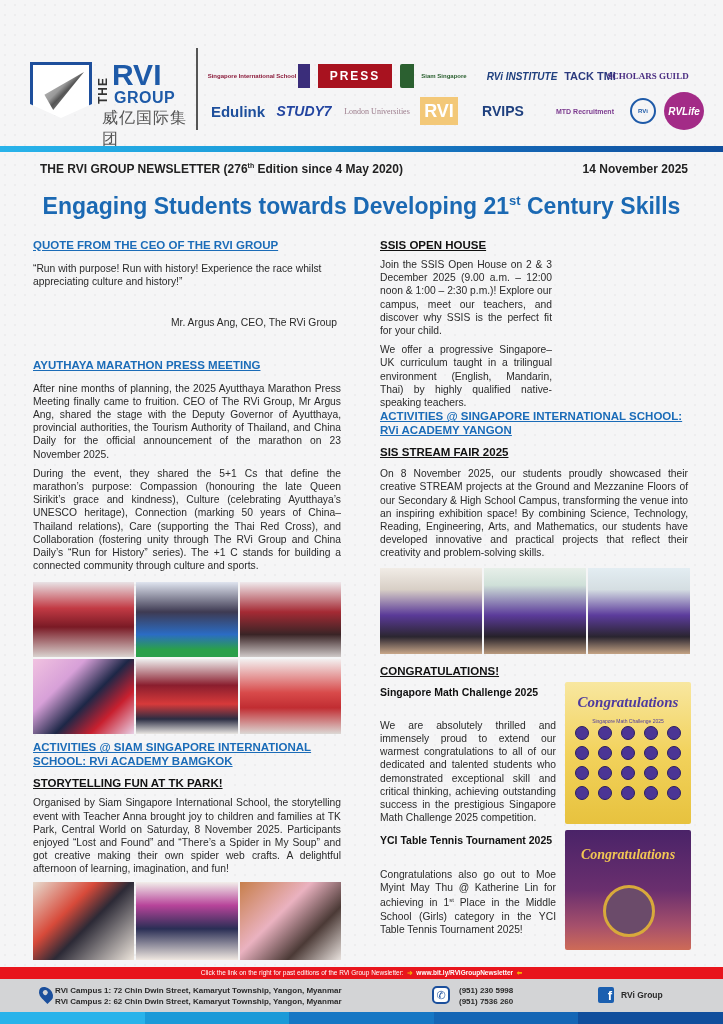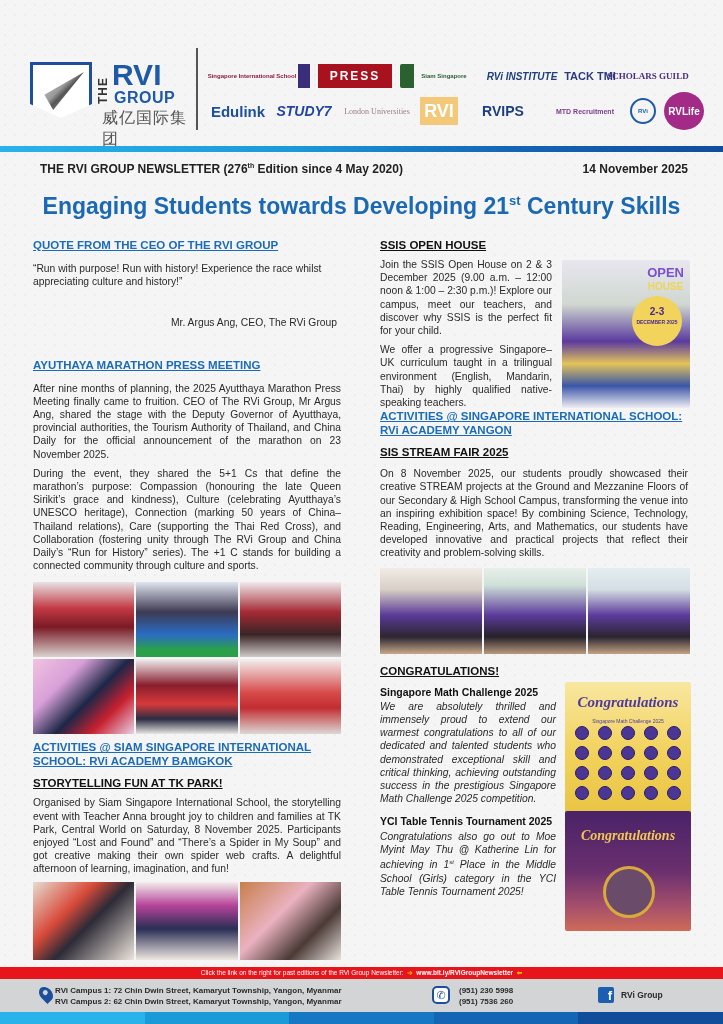--- a/index.html
+++ b/index.html
@@ -34,39 +34,39 @@
   .p-inst { width: 80px; color: #1e3f7e; font-size: 10px; font-style: italic; }
   .p-tack { width: 40px; color: #2b3a7e; font-size: 11px; line-height: 10px; }
   .p-scholars { width: 60px; color: #4a2d82; font-size: 9px; font-family: Liberation Serif, serif; }
   .p-edulink { width: 56px; color: #1e4f9c; font-size: 15px; }
   .p-study7 { width: 60px; color: #2345a0; font-size: 14px; font-style: italic; }
   .p-london { width: 70px; color: #9b7b8b; font-size: 8px; font-weight: normal; font-family: "Liberation Serif", serif; }
   .p-rvisol { width: 38px; background: #f3c878; color: #fff; font-size: 18px; height: 28px; }
   .p-rvips { width: 74px; color: #1e3f7e; font-size: 14px; }
   .p-mtd { width: 74px; color: #7b3a8e; font-size: 7px; }
   .p-rvic { width: 26px; height: 26px; border-radius: 50%; border: 2px solid #1e5aa8; color: #1e5aa8; font-size: 6px; }
-  .p-rlife { width: 40px; height: 38px; border-radius: 50%; background: #a32b87; color: #fff; font-size: 10px; }
+  .p-rlife { width: 40px; height: 38px; border-radius: 50%; background: #a32b87; color: #fff; font-size: 10px; font-style: italic; }
 
   .topbar { position: absolute; top: 146px; left: 0; width: 723px; height: 6px;
      background: linear-gradient(90deg,#29b3ea 0%,#1b9ad8 40%,#1466b5 70%,#104e9c 100%); }
 
   .nl-line { position: absolute; top: 162px; left: 40px; font-size: 12px; font-weight: bold; color: #222; }
   .nl-line sup { font-size: 7px; }
   .nl-date { position: absolute; top: 162px; right: 35px; font-size: 12px; font-weight: bold; color: #222; }
   .title { position: absolute; top: 193px; left: 0; width: 723px; text-align: center; font-size: 23px; font-weight: bold; color: #1b69b3; }
   .title sup { font-size: 13px; }
 
   .col { position: absolute; font-size: 10.3px; line-height: 13.2px; color: #2a2a2a; }
   .col-left { left: 33px; top: 238px; width: 308px; }
   .col-right { left: 380px; top: 238px; width: 308px; }
   .h-blue { color: #1b6cb8; font-weight: bold; text-decoration: underline; font-size: 11.5px; line-height: 14px; }
   .h-black { color: #111; font-weight: bold; text-decoration: underline; font-size: 11.5px; line-height: 14px; }
   .h-plain { color: #111; font-weight: bold; font-size: 10.5px; }
   p.j { text-align: justify; }
-  .mt4 { margin-top: 1px; font-style: italic; } .mt6 { margin-top: 6px; } .mt8 { margin-top: 8px; } .mt10 { margin-top: 10px; } .mt12 { margin-top: 28px; }
+  .mt4 { margin-top: 20px; } .mt6 { margin-top: 6px; } .mt8 { margin-top: 8px; } .mt10 { margin-top: 10px; } .mt12 { margin-top: 28px; }
   .attrib { text-align: right; margin-right: 4px; }
 
   .photo { background: linear-gradient(135deg,#c9c2bd,#e6dfda); position: relative; overflow: hidden; }
   .grid6 { display: grid; grid-template-columns: 1fr 1fr 1fr; grid-template-rows: 75px 75px; gap: 2px; width: 308px; height: 152px; }
   .ph-red { background: linear-gradient(180deg,#e8e2e5 0%,#c23a44 35%,#7a1a25 60%,#d9d2cf 100%); }
   .ph-blue { background: linear-gradient(180deg,#dfe4ef 0%,#3e3a52 40%,#2b6cc4 70%,#2aa04b 90%); }
   .ph-stage { background: linear-gradient(180deg,#f0e9ec 0%,#a52a34 40%,#3a2426 70%,#cfc9c8 100%); }
   .ph-pink { background: linear-gradient(135deg,#f1c2e0 0%,#d7a0d8 30%,#1d2747 55%,#c8202f 75%,#e9d0e6 100%); }
   .ph-hold { background: linear-gradient(180deg,#eee 0%,#8a1e2e 35%,#d73a3a 60%,#2b2d43 80%,#e9e6e2 100%); }
   .ph-group { background: linear-gradient(180deg,#f3f0f0 0%,#d84a4a 45%,#c12d32 65%,#dcd8d5 100%); }
@@ -191,24 +191,20 @@
     </div>
   </div>
 
   <div class="col col-right">
     <div class="ssis-wrap">
       <div class="h-black">SSIS OPEN HOUSE</div>
       <div class="ssis-text">
         <p class="j mt6">Join the SSIS Open House on 2 &amp; 3 December 2025 (9.00 a.m. – 12:00 noon &amp; 1:00 – 2:30 p.m.)! Explore our campus, meet our teachers, and discover why SSIS is the perfect fit for your child.</p>
         <p class="j mt6">We offer a progressive Singapore–UK curriculum taught in a trilingual environment (English, Mandarin, Thai) by highly qualified native-speaking teachers.</p>
       </div>
-      <div class="ssis-img">
-        <div class="oh"><span>OPEN</span><br><span class="oh2">HOUSE</span></div>
-        <div class="dt"><span>2-3</span><small>DECEMBER 2025</small></div>
-      </div>
     </div>
 
     <div class="h-blue">ACTIVITIES @ SINGAPORE INTERNATIONAL SCHOOL: RVi ACADEMY YANGON</div>
     <div class="h-black mt8">SIS STREAM FAIR 2025</div>
     <p class="j mt8">On 8 November 2025, our students proudly showcased their creative STREAM projects at the Ground and Mezzanine Floors of our Secondary &amp; High School Campus, transforming the venue into an inspiring exhibition space! By combining Science, Technology, Reading, Engineering, Arts, and Mathematics, our students have developed innovative and practical projects that reflect their creativity and problem-solving skills.</p>
 
     <div class="stream-strip mt8">
       <div class="photo ph-s1"></div>
       <div class="photo ph-s2"></div>
       <div class="photo ph-s3"></div>

